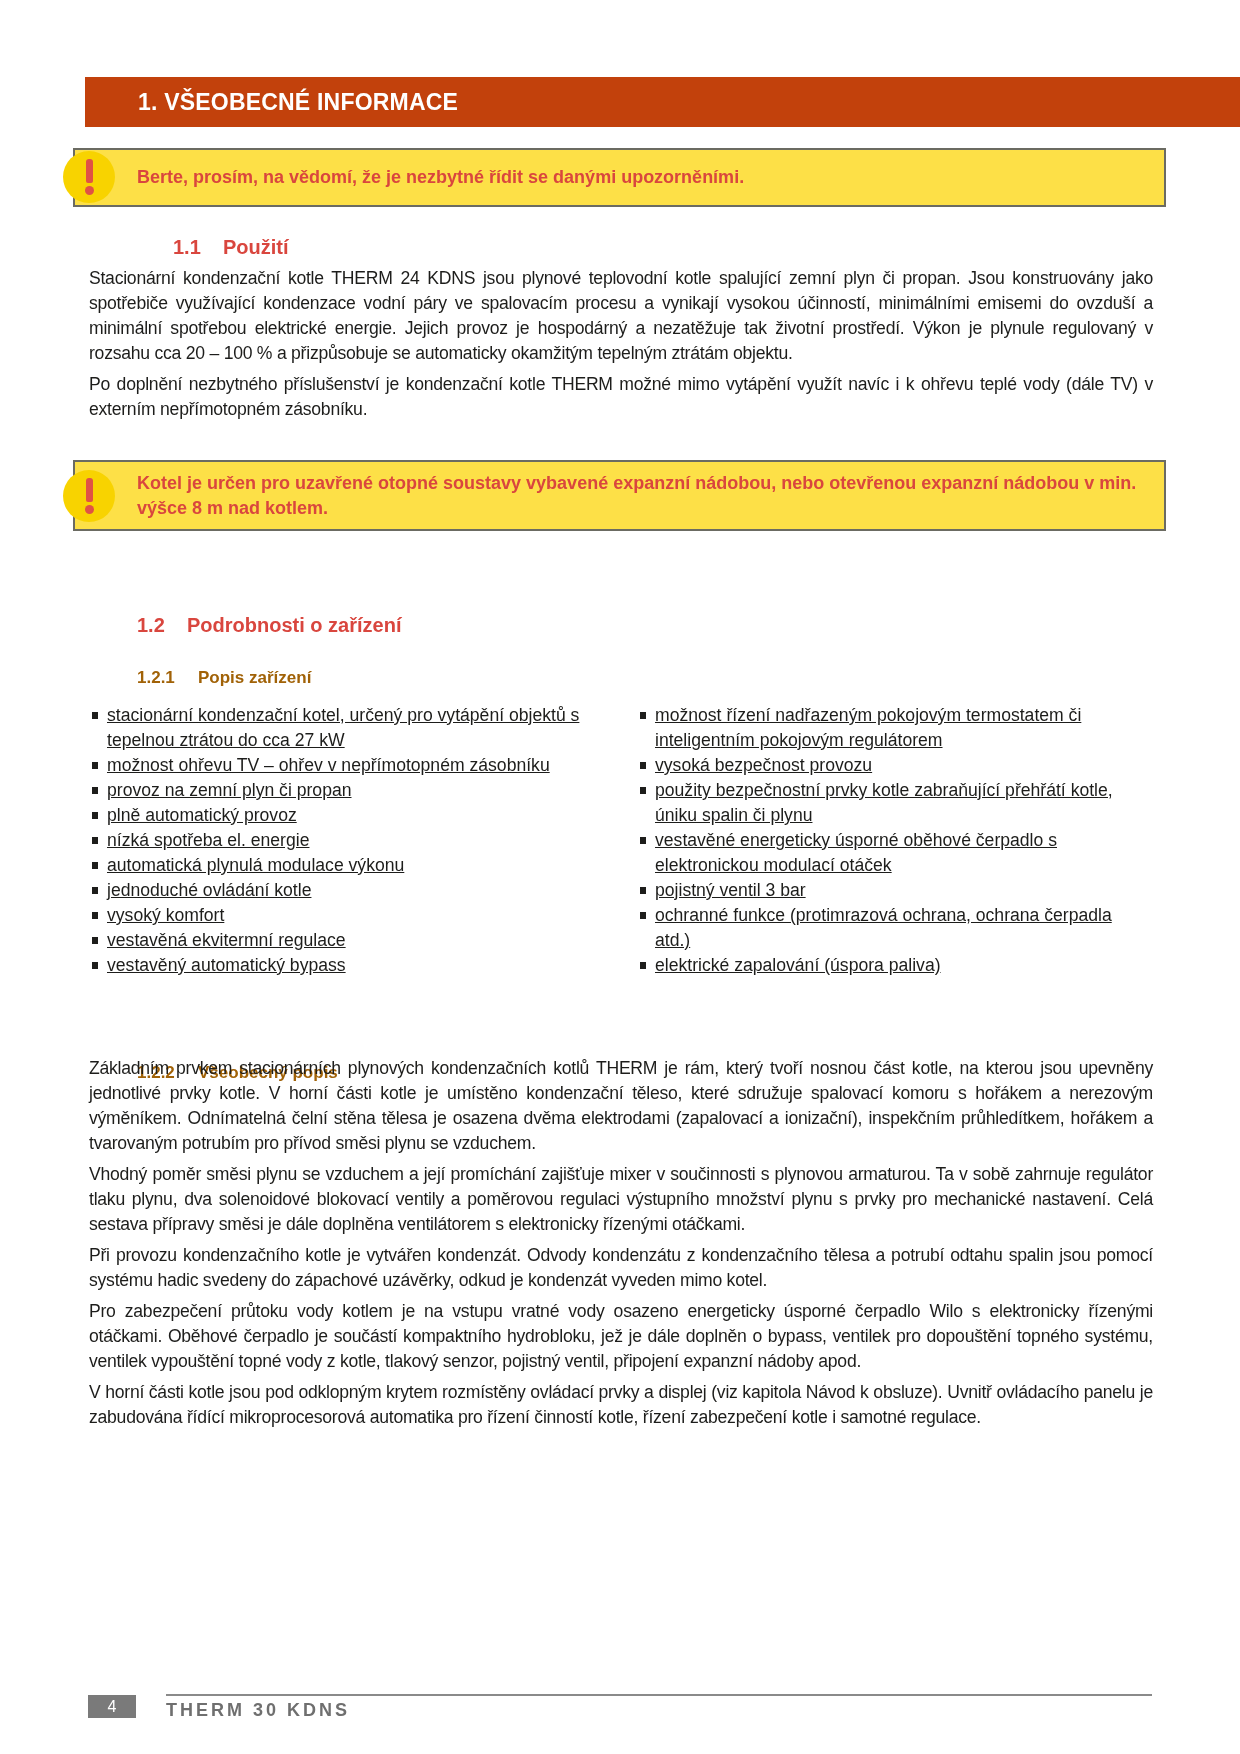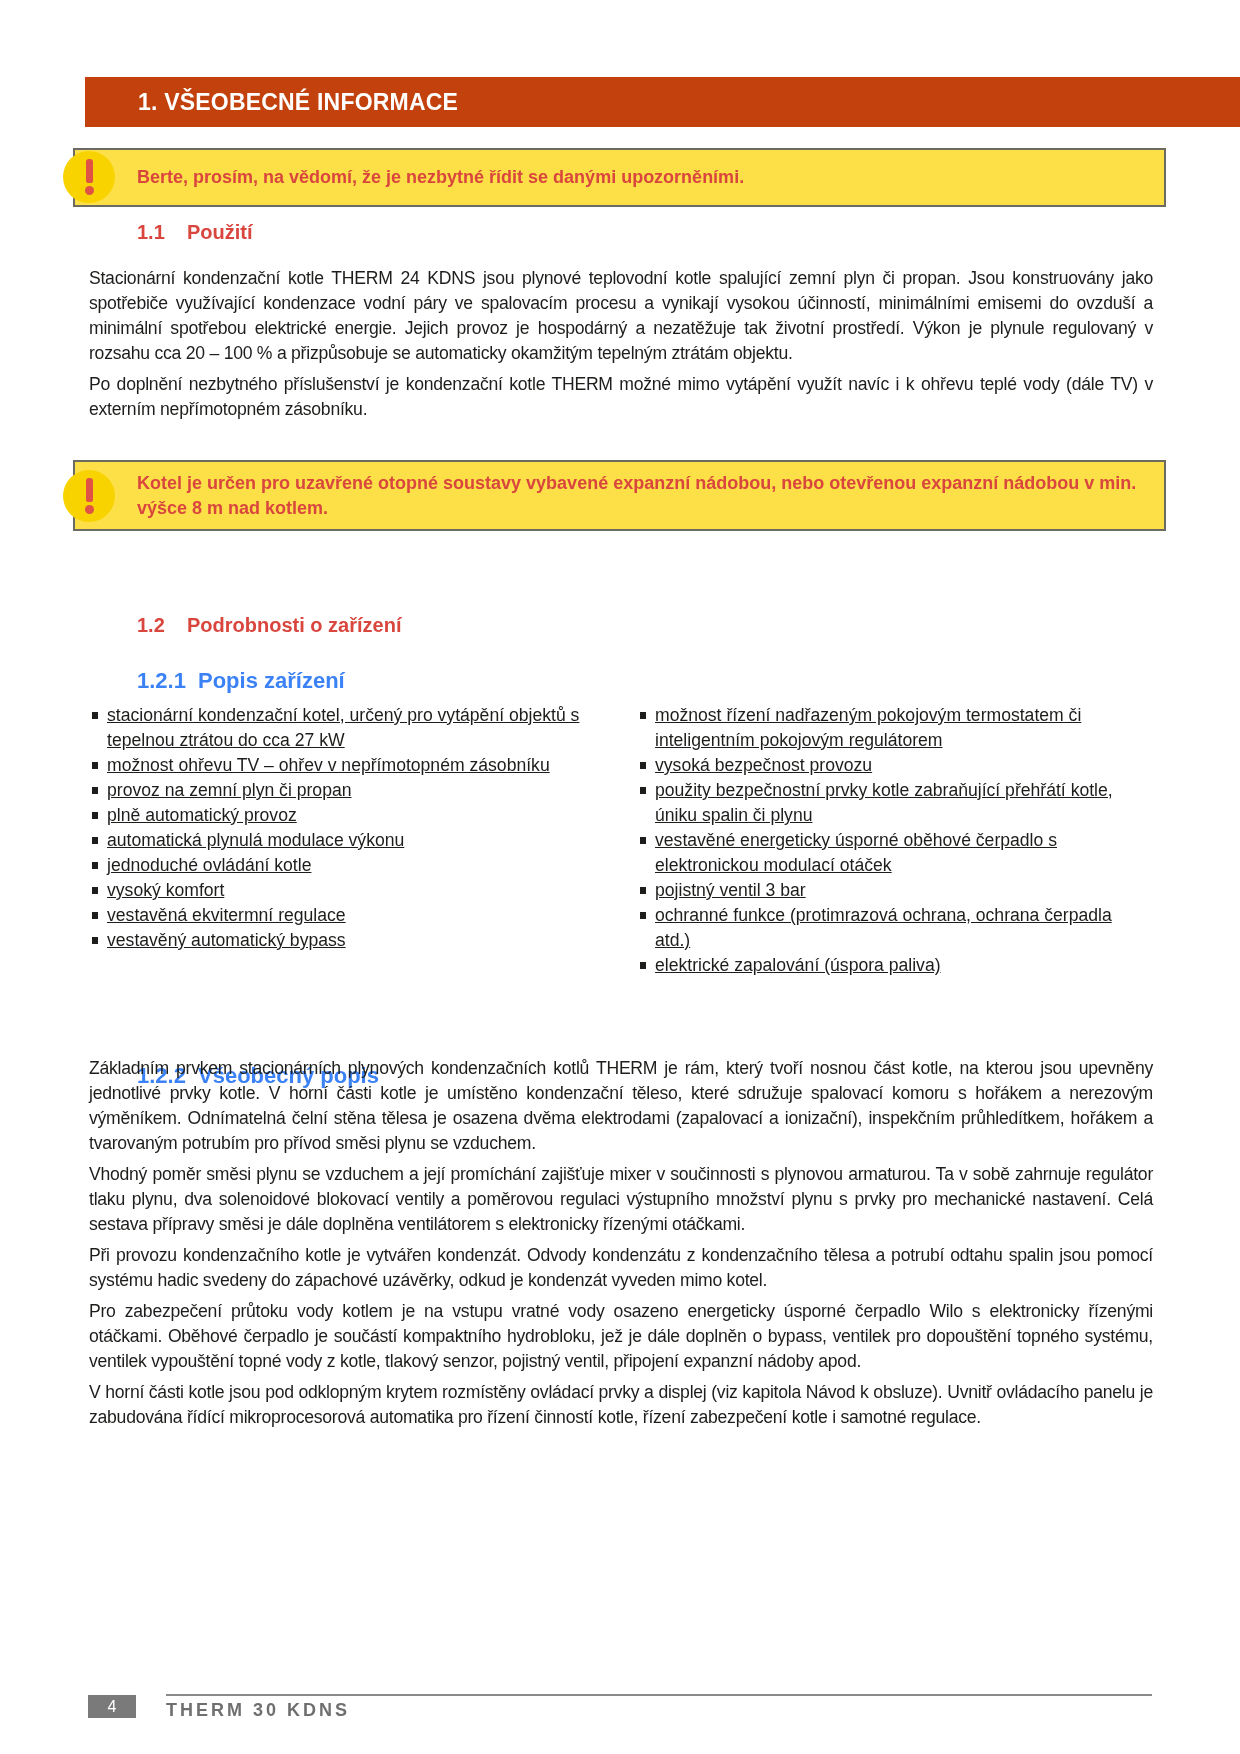--- a/index.html
+++ b/index.html
@@ -35,21 +35,21 @@
     position: absolute; left: 62px; right: 12px;
     color: #d9463e; font-weight: bold; font-size: 18px; line-height: 25px;
   }
 
   .h2 {
     position: absolute; left: 137px; color: #d9463e; font-weight: bold; font-size: 20px;
     white-space: nowrap;
   }
   .h2 .num { display: inline-block; width: 50px; }
   .h3 {
-    position: absolute; left: 137px; color: #3b82f6; font-weight: bold; font-size: 22px;
+    position: absolute; left: 137px; color: #a16207; font-weight: bold; font-size: 17px;
     white-space: nowrap;
   }
   .h3 .num { display: inline-block; width: 61px; }
 
   .body-text {
     position: absolute; left: 89px; width: 1064px;
     font-size: 17.6px; line-height: 25px; text-align: justify; color: #1d1d1b;
     letter-spacing: -0.25px;
   }
   .body-text p { margin-bottom: 6px; }
@@ -82,21 +82,21 @@
 </div>
 
 <div class="notice" style="top:148px; height:59px;">
   <div class="warn-icon" style="top:1px;">
     <div class="bar"></div>
       <div class="dot"></div>
   </div>
   <div class="text" style="top:15px;">Berte, prosím, na vědomí, že je nezbytné řídit se danými upozorněními.</div>
 </div>
 
-<div class="h2" style="top:221px;">
+<div class="h2" style="top:236px;margin-left:36px;">
   <span class="num">1.1</span><span>Použití</span>
 </div>
 
 <div class="body-text" style="top:266px;">
   <p>Stacionární kondenzační kotle THERM 24 KDNS jsou plynové teplovodní kotle spalující zemní plyn či propan. Jsou konstruovány jako spotřebiče využívající kondenzace vodní páry ve spalovacím procesu a vynikají vysokou účinností, minimálními emisemi do ovzduší a minimální spotřebou elektrické energie. Jejich provoz je hospodárný a nezatěžuje tak životní prostředí. Výkon je plynule regulovaný v rozsahu cca 20 – 100 % a přizpůsobuje se automaticky okamžitým tepelným ztrátám objektu.</p>
   <p>Po doplnění nezbytného příslušenství je kondenzační kotle THERM možné mimo vytápění využít navíc i k ohřevu teplé vody (dále TV) v externím nepřímotopném zásobníku.</p>
 </div>
 
 <div class="notice" style="top:460px; height:71px;">
   <div class="warn-icon" style="top:8px;">
@@ -112,20 +112,21 @@
 
 <div class="h3" style="top:668px;">
   <span class="num">1.2.1</span><span>Popis zařízení</span>
 </div>
 
 <ul class="bullets" style="left:92px; top:703px; width:520px;">
   <li><span class="sq"></span><span>stacionární kondenzační kotel, určený pro vytápění objektů s tepelnou ztrátou do cca 27 kW</span></li>
   <li><span class="sq"></span><span>možnost ohřevu TV – ohřev v nepřímotopném zásobníku</span></li>
   <li><span class="sq"></span><span>provoz na zemní plyn či propan</span></li>
   <li><span class="sq"></span><span>plně automatický provoz</span></li>
+  <li><span class="sq"></span><span>nízká spotřeba el. energie</span></li>
   <li><span class="sq"></span><span>automatická plynulá modulace výkonu</span></li>
   <li><span class="sq"></span><span>jednoduché ovládání kotle</span></li>
   <li><span class="sq"></span><span>vysoký komfort</span></li>
   <li><span class="sq"></span><span>vestavěná ekvitermní regulace</span></li>
   <li><span class="sq"></span><span>vestavěný automatický bypass</span></li>
 </ul>
 
 <ul class="bullets" style="left:640px; top:703px; width:500px;">
   <li><span class="sq"></span><span>možnost řízení nadřazeným pokojovým termostatem či inteligentním pokojovým regulátorem</span></li>
   <li><span class="sq"></span><span>vysoká bezpečnost provozu</span></li>

